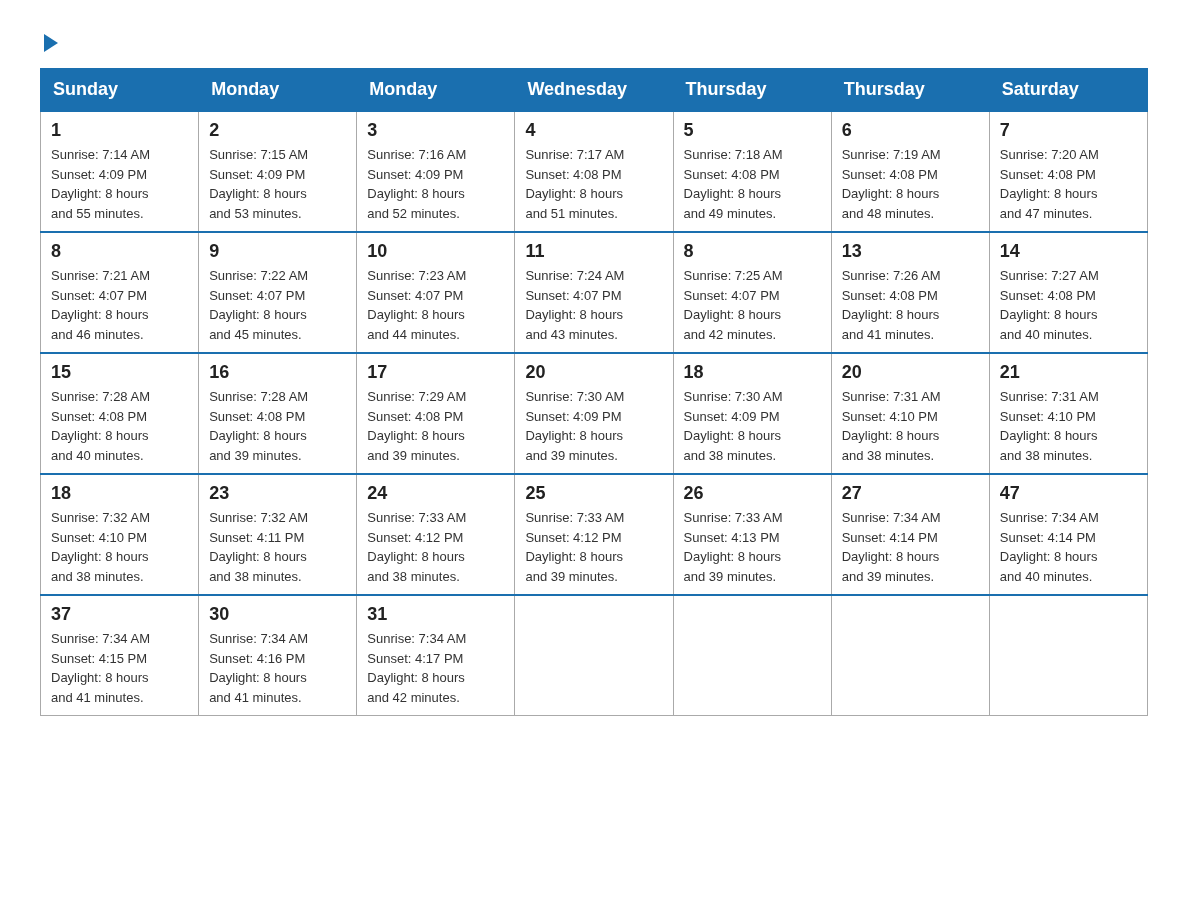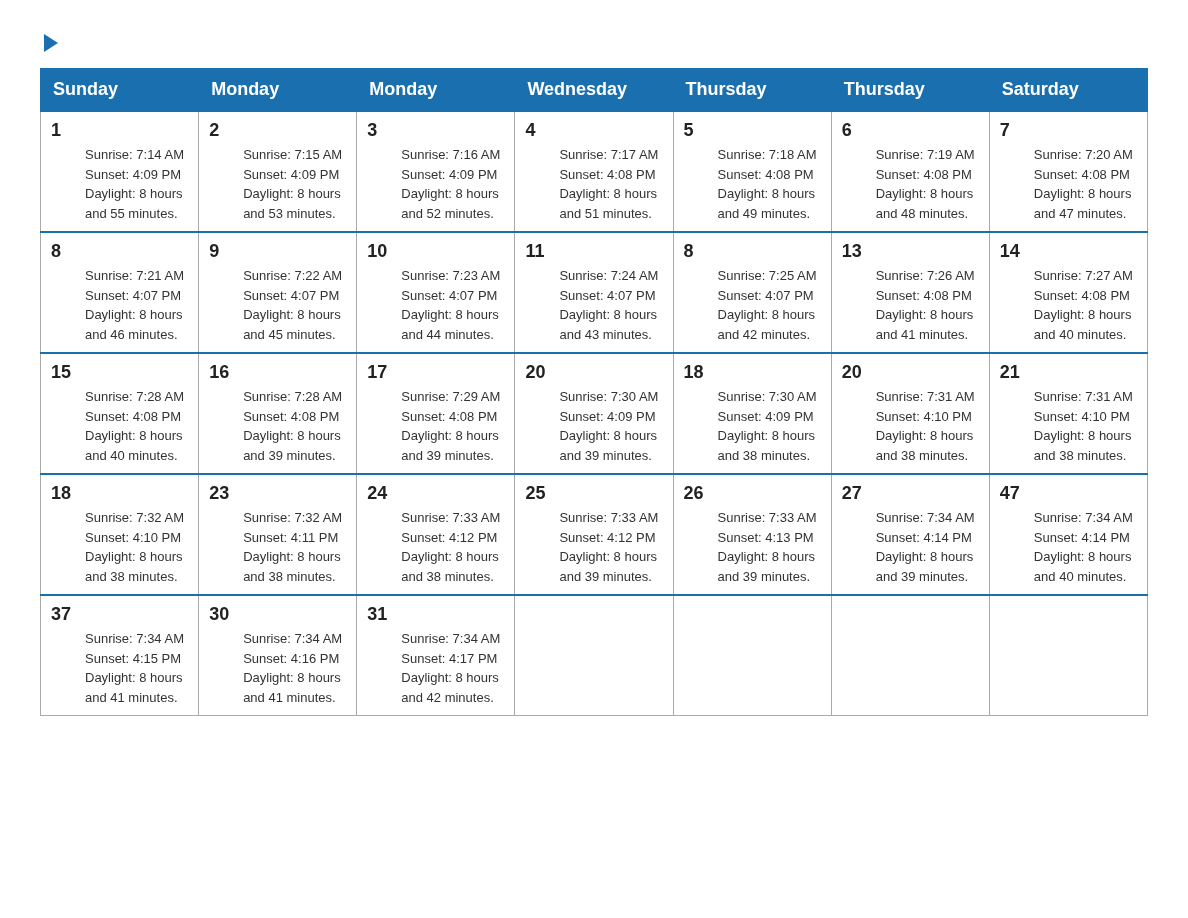--- a/index.html
+++ b/index.html
@@ -85,21 +85,20 @@
     .day-number {
       font-size: 18px;
       font-weight: bold;
       color: #222;
       margin-bottom: 4px;
     }
     .day-info {
       font-size: 13px;
       color: #333;
       line-height: 1.5;
-      margin-left: 34px;
     }
     .empty-cell {
       background: #fff;
     }
     .week-row td {
       border-top: 2px solid #1a6faf;
     }
   </style>
 </head>
 <body>

